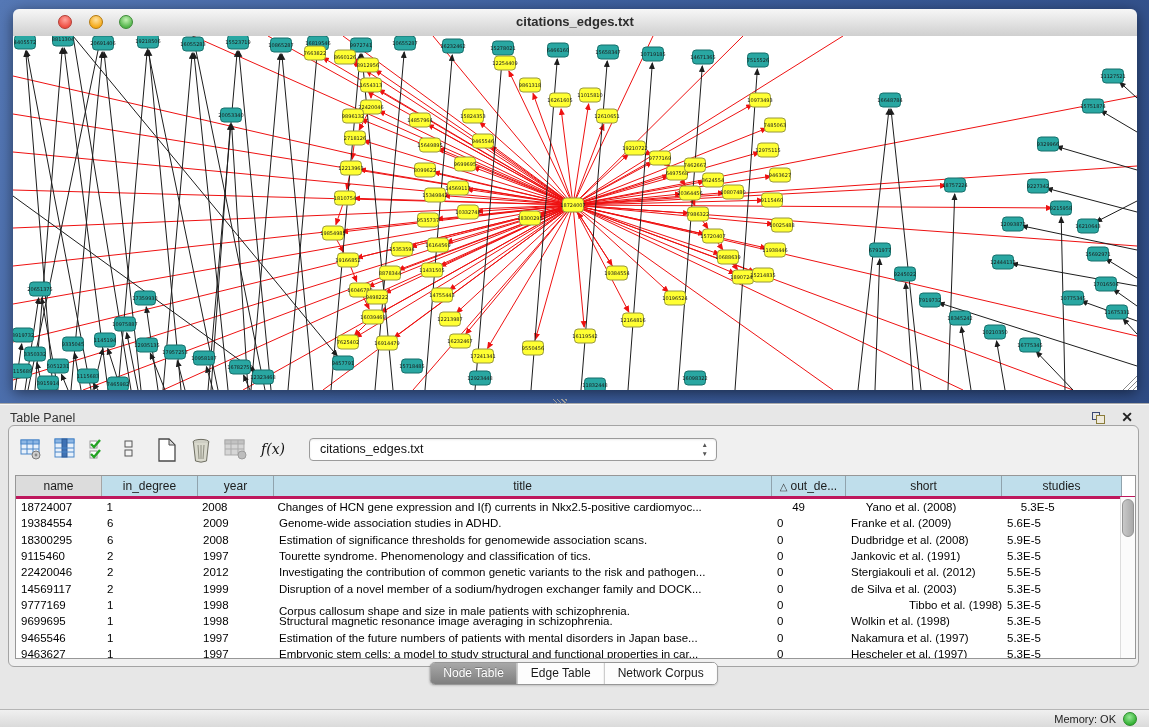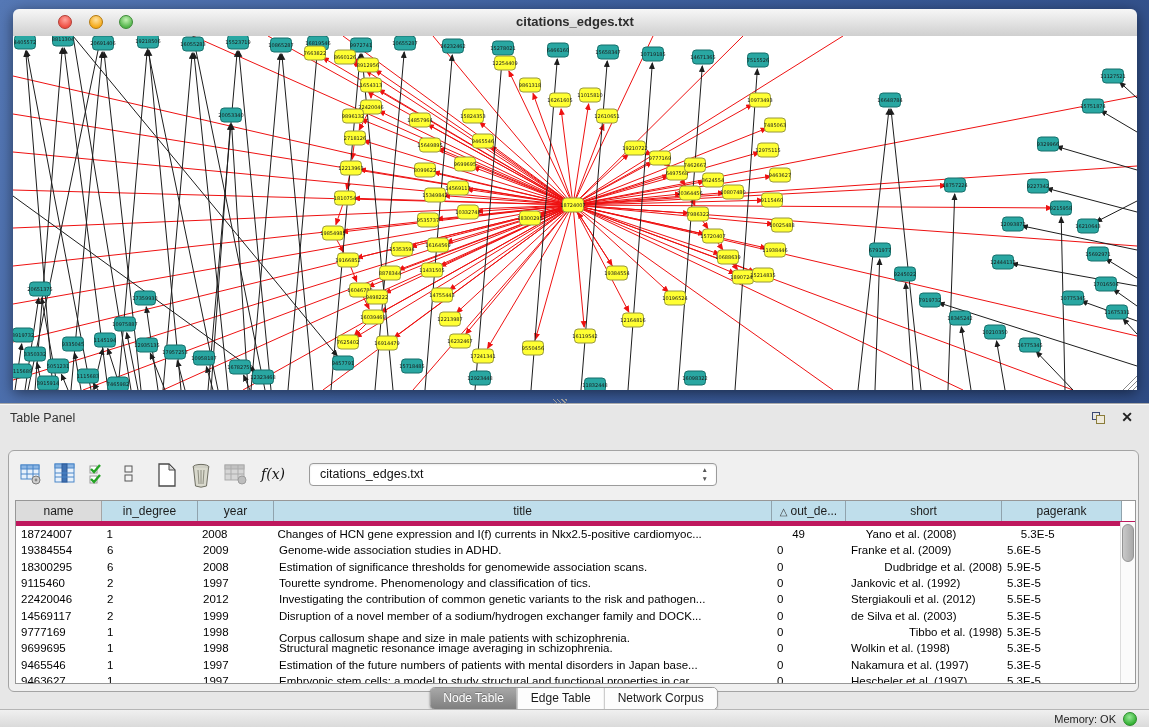--- a/index.html
+++ b/index.html
@@ -24,35 +24,35 @@
   .table-panel{position:absolute;left:0;top:403px;width:1149px;height:306px;background:#e7e7e7;
     border-top:1px solid #a9a9a9;box-shadow:inset 0 1px 0 #f8f8f8;}
   .panel-title{position:absolute;left:10px;top:7px;font-size:12.5px;color:#333;}
   .panel-float{position:absolute;right:42px;top:8px;width:15px;height:13px;cursor:pointer;}
   .panel-float .sq1{position:absolute;left:0;top:0;width:6px;height:6px;border:1.5px solid #3c4a74;}
   .panel-float .sq2{position:absolute;left:4px;top:3px;width:7px;height:7px;border:1.5px solid #8a7c3a;background:#efeadb;}
   .panel-close{position:absolute;right:16px;top:5px;font-size:14px;font-weight:700;color:#222;cursor:pointer;line-height:16px;}
   .panel-grip{position:absolute;left:553px;top:-5px;width:14px;height:5px;
     background:repeating-linear-gradient(45deg,#9a9a9a 0 1px,transparent 1px 3px);}
 
-  .container{position:absolute;left:8px;top:46px;width:1131px;height:242px;box-sizing:border-box;
+  .container{position:absolute;left:8px;top:21px;width:1131px;height:242px;box-sizing:border-box;
     background:#f0f0f0;border:1px solid #a4a4a4;border-radius:6px;}
   .toolbar{position:absolute;left:8px;top:8px;height:30px;display:flex;align-items:center;}
   .tool-btn{width:30px;height:28px;border:none;background:transparent;padding:2px;margin-right:4px;cursor:pointer;}
   .tool-btn svg{display:block;}
   .fx-btn{font-family:"DejaVu Serif",serif;font-style:italic;font-size:14px;color:#111;
     background:transparent;border:none;cursor:pointer;margin-right:10px;}
   .combo{position:relative;margin-left:8px;width:372px;height:21px;background:#fff;
     border:1px solid #9b9b9b;border-radius:4px;font-size:12.5px;color:#111;
     line-height:21px;padding:0 24px 0 10px;cursor:pointer;box-shadow:inset 0 1px 2px rgba(0,0,0,.08);}
   .combo .stepper{position:absolute;right:8px;top:1px;font-size:6.5px;color:#555;line-height:9px;text-align:center;}
 
   .dtable{position:absolute;left:6px;top:49px;width:1121px;height:184px;box-sizing:border-box;
     background:#fff;border:1px solid #979797;overflow:hidden;}
-  .thead{display:flex;height:20px;border-bottom:5px solid #be185d;}
+  .thead{display:flex;height:20px;border-bottom:3px solid #be185d;}
   .th{box-sizing:border-box;background:#bfdeeb;border-right:1px solid #90a3ad;
     font-size:12px;color:#1c1c1c;text-align:center;line-height:20px;overflow:hidden;white-space:nowrap;}
   .th.sel{background:#dcdcdc;border-right:1px solid #a5a5a5;}
   .th .sort{font-size:10px;margin-right:3px;color:#3a3a3a;}
   .trow{display:flex;height:16.3px;align-items:center;cursor:default;}
   .td{box-sizing:border-box;padding-left:5px;font-size:11.5px;color:#000;
     overflow:hidden;white-space:nowrap;}
   .vscroll{position:absolute;right:0;top:21px;bottom:0;width:14px;background:#fbfbfb;border-left:1px solid #ddd;}
   .vthumb{position:absolute;left:1px;top:2px;width:10px;height:36px;border-radius:6px;
     background:linear-gradient(90deg,#c9c9c9,#a9a9a9);border:1px solid #949494;}
@@ -612,21 +612,21 @@
       </div>
 
       <div class="dtable">
         <div class="thead">
             <div class="th sel" style="width: 86px;">name</div>
             <div class="th" style="width: 96px;">in_degree</div>
             <div class="th" style="width: 76px;">year</div>
             <div class="th" style="width: 498px;">title</div>
             <div class="th" style="width: 74px;"><span class="sort">△</span>out_de...</div>
             <div class="th" style="width: 156px;">short</div>
-            <div class="th" style="width: 120px;">pagerank</div>
+            <div class="th" style="width: 120px;">studies</div>
           </div>
         <div class="tbody">
             <div class="trow">
               <div class="td" style="width: 86px;">18724007</div>
               <div class="td" style="width: 96px;">1</div>
               <div class="td" style="width: 76px;">2008</div>
               <div class="td" style="width: 498px;">Changes of HCN gene expression and I(f) currents in Nkx2.5-positive cardiomyoc...</div>
               <div class="td" style="width: 74px; margin-left: 20px;">49</div>
               <div class="td" style="width: 156px;">Yano et al. (2008)</div>
               <div class="td" style="width: 120px;">5.3E-5</div>
@@ -639,30 +639,30 @@
               <div class="td" style="width: 74px;">0</div>
               <div class="td" style="width: 156px;">Franke et al. (2009)</div>
               <div class="td" style="width: 120px;">5.6E-5</div>
             </div>
             <div class="trow">
               <div class="td" style="width: 86px;">18300295</div>
               <div class="td" style="width: 96px;">6</div>
               <div class="td" style="width: 76px;">2008</div>
               <div class="td" style="width: 498px;">Estimation of significance thresholds for genomewide association scans.</div>
               <div class="td" style="width: 74px;">0</div>
-              <div class="td" style="width: 156px; text-align: right;">Dudbridge et al. (2008)</div>
+              <div class="td" style="width: 156px;">Dudbridge et al. (2008)</div>
               <div class="td" style="width: 120px;">5.9E-5</div>
             </div>
             <div class="trow">
               <div class="td" style="width: 86px;">9115460</div>
               <div class="td" style="width: 96px;">2</div>
               <div class="td" style="width: 76px;">1997</div>
               <div class="td" style="width: 498px;">Tourette syndrome. Phenomenology and classification of tics.</div>
               <div class="td" style="width: 74px;">0</div>
-              <div class="td" style="width: 156px;">Jankovic et al. (1992)</div>
+              <div class="td" style="width: 156px;">Jankovic et al. (1991)</div>
               <div class="td" style="width: 120px;">5.3E-5</div>
             </div>
             <div class="trow">
               <div class="td" style="width: 86px;">22420046</div>
               <div class="td" style="width: 96px;">2</div>
               <div class="td" style="width: 76px;">2012</div>
               <div class="td" style="width: 498px;">Investigating the contribution of common genetic variants to the risk and pathogen...</div>
               <div class="td" style="width: 74px;">0</div>
               <div class="td" style="width: 156px;">Stergiakouli et al. (2012)</div>
               <div class="td" style="width: 120px;">5.5E-5</div>

